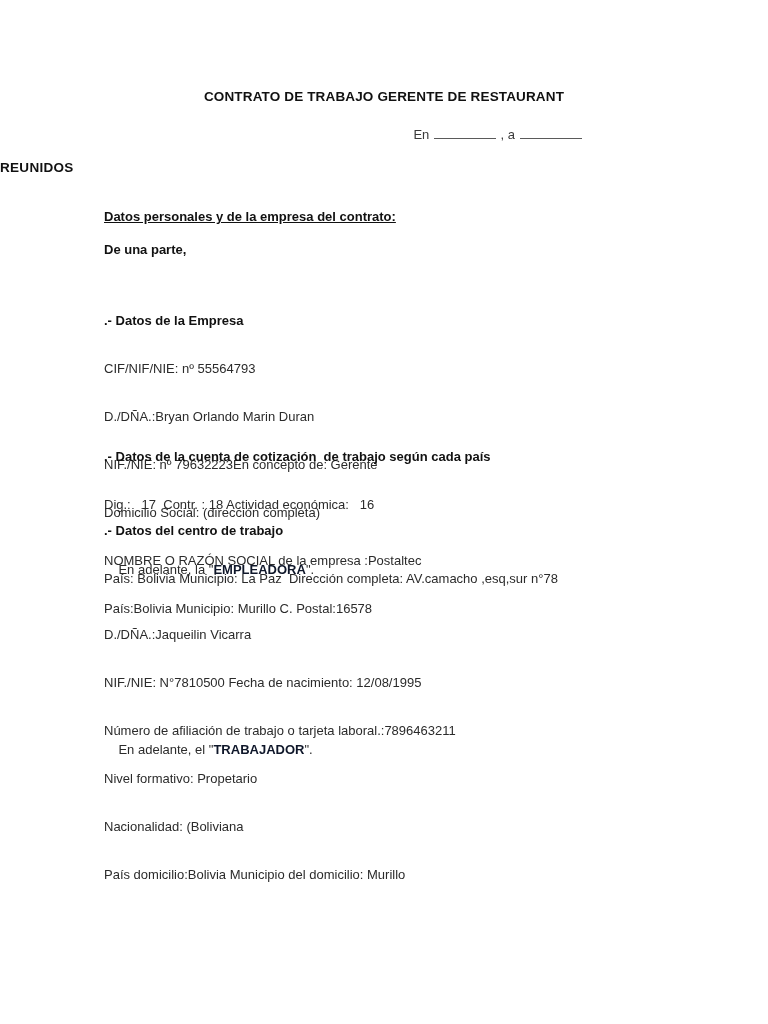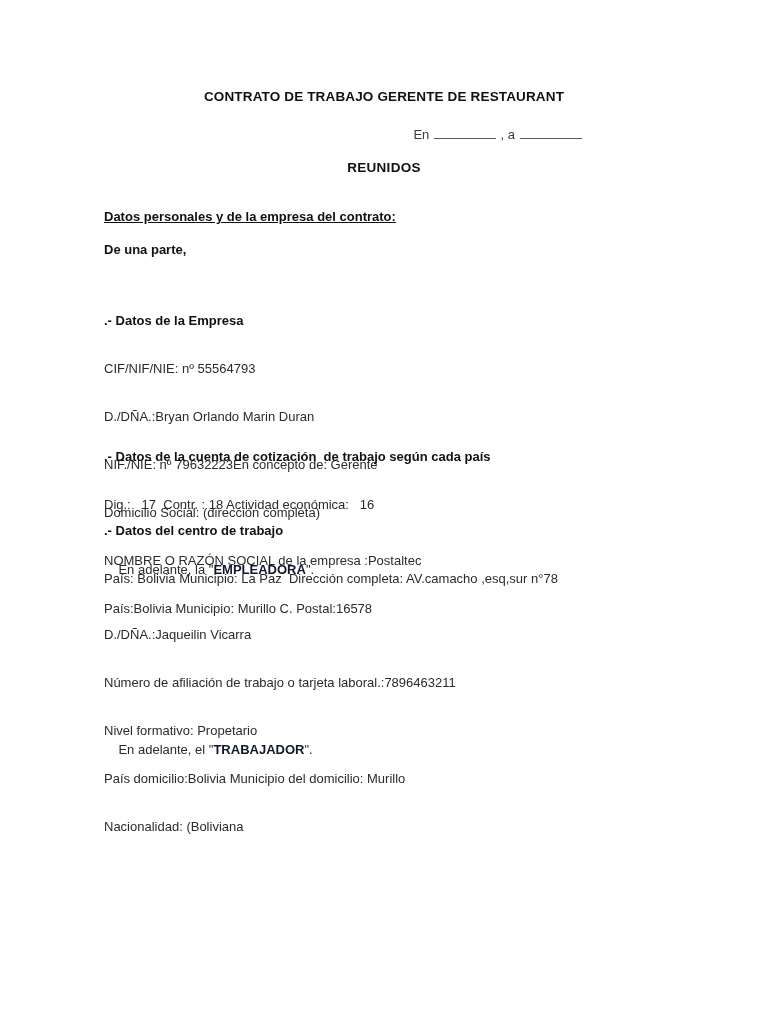--- a/index.html
+++ b/index.html
@@ -51,21 +51,20 @@
     width: 62px;
     height: 11px;
     margin: 0 1px;
     vertical-align: baseline;
   }
   .reunidos {
     position: absolute;
     top: 160px;
     left: 0;
     width: 768px;
-    text-align: center;
     font-size: 13.5px;
     font-weight: bold;
     letter-spacing: 0.3px;
     color: #111111;
   }
 
   
   .body-text {
     position: absolute;
     left: 104px;
@@ -136,23 +135,24 @@
     <div class="section-head">.- Datos del centro de trabajo</div>
     <div>País: Bolivia Municipio: La Paz  Dirección completa: AV.camacho ,esq,sur n°78</div>
   </div>
 
   <div class="body-text lead-in l-empleadora">
     <span>En adelante, la "</span><b>EMPLEADORA</b><span>".</span>
   </div>
 
   <div class="body-text blk-trabajador">
     <div>D./DÑA.:Jaqueilin Vicarra</div>
+    <div>NIF./NIE: N°7810500 Fecha de nacimiento: 12/08/1995</div>
     <div>Número de afiliación de trabajo o tarjeta laboral.:7896463211</div>
     <div>Nivel formativo: Propetario</div>
+    <div>Nacionalidad: (Boliviana</div>
     <div>País domicilio:Bolivia Municipio del domicilio: Murillo</div>
-    <div>Nacionalidad: (Boliviana</div>
   </div>
 
   <div class="body-text lead-in l-trabajador">
     <span>En adelante, el "</span><b>TRABAJADOR</b><span>".</span>
   </div>
 
 </div>
 
 </body></html>

